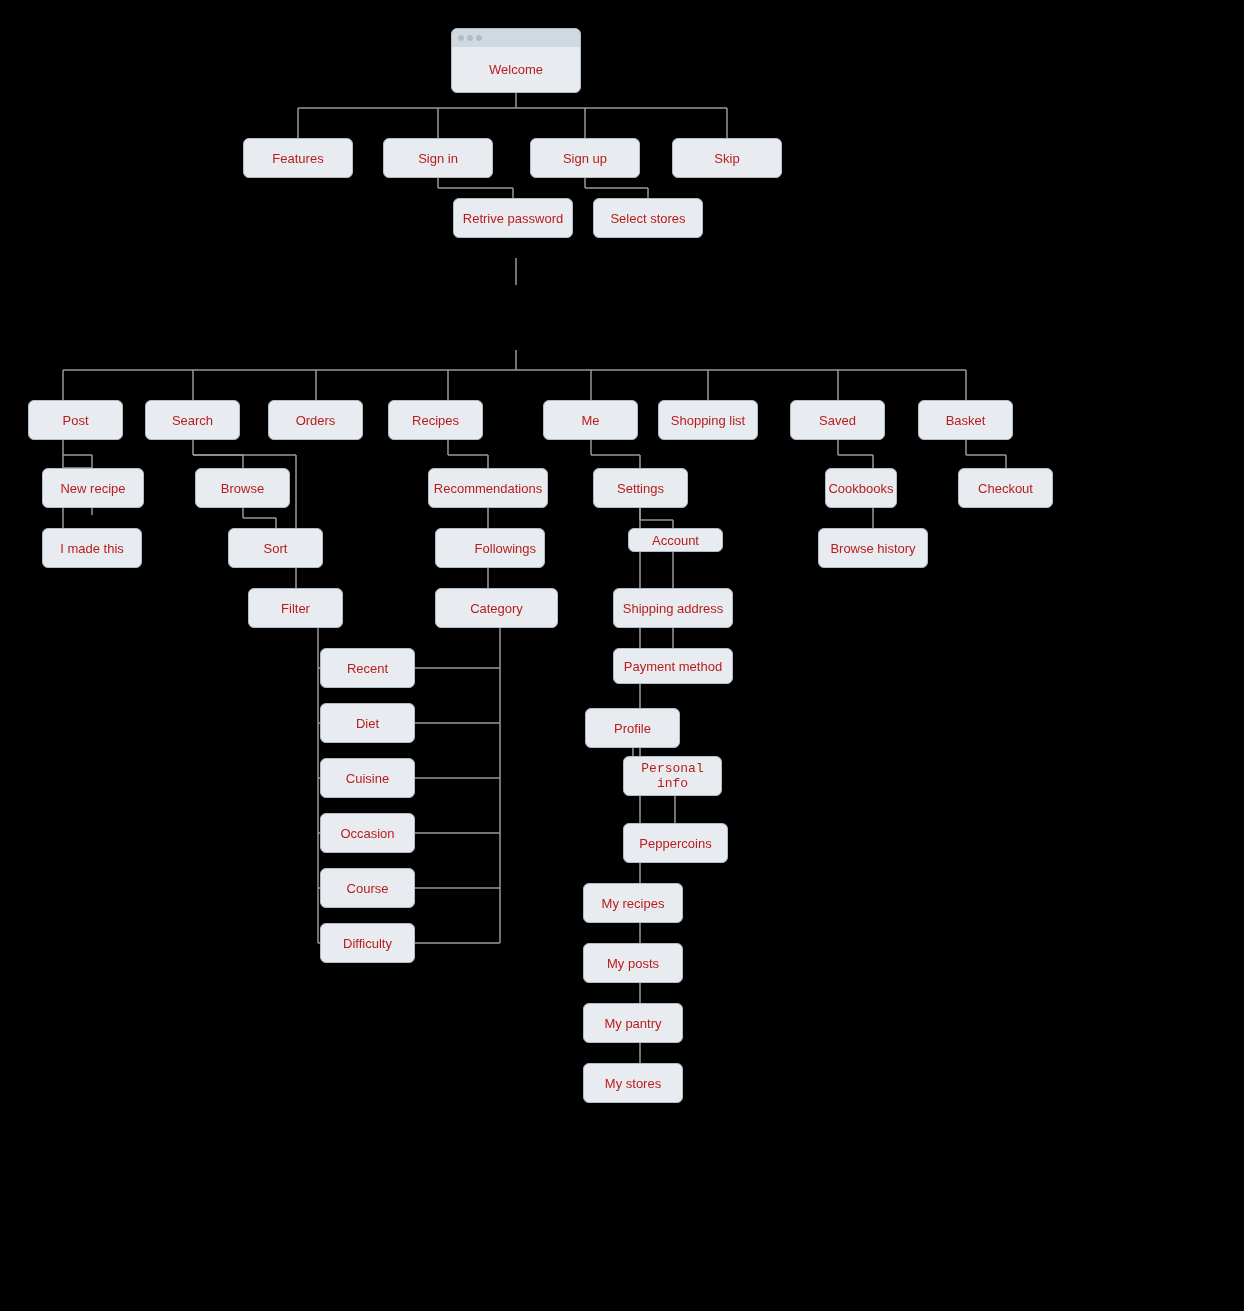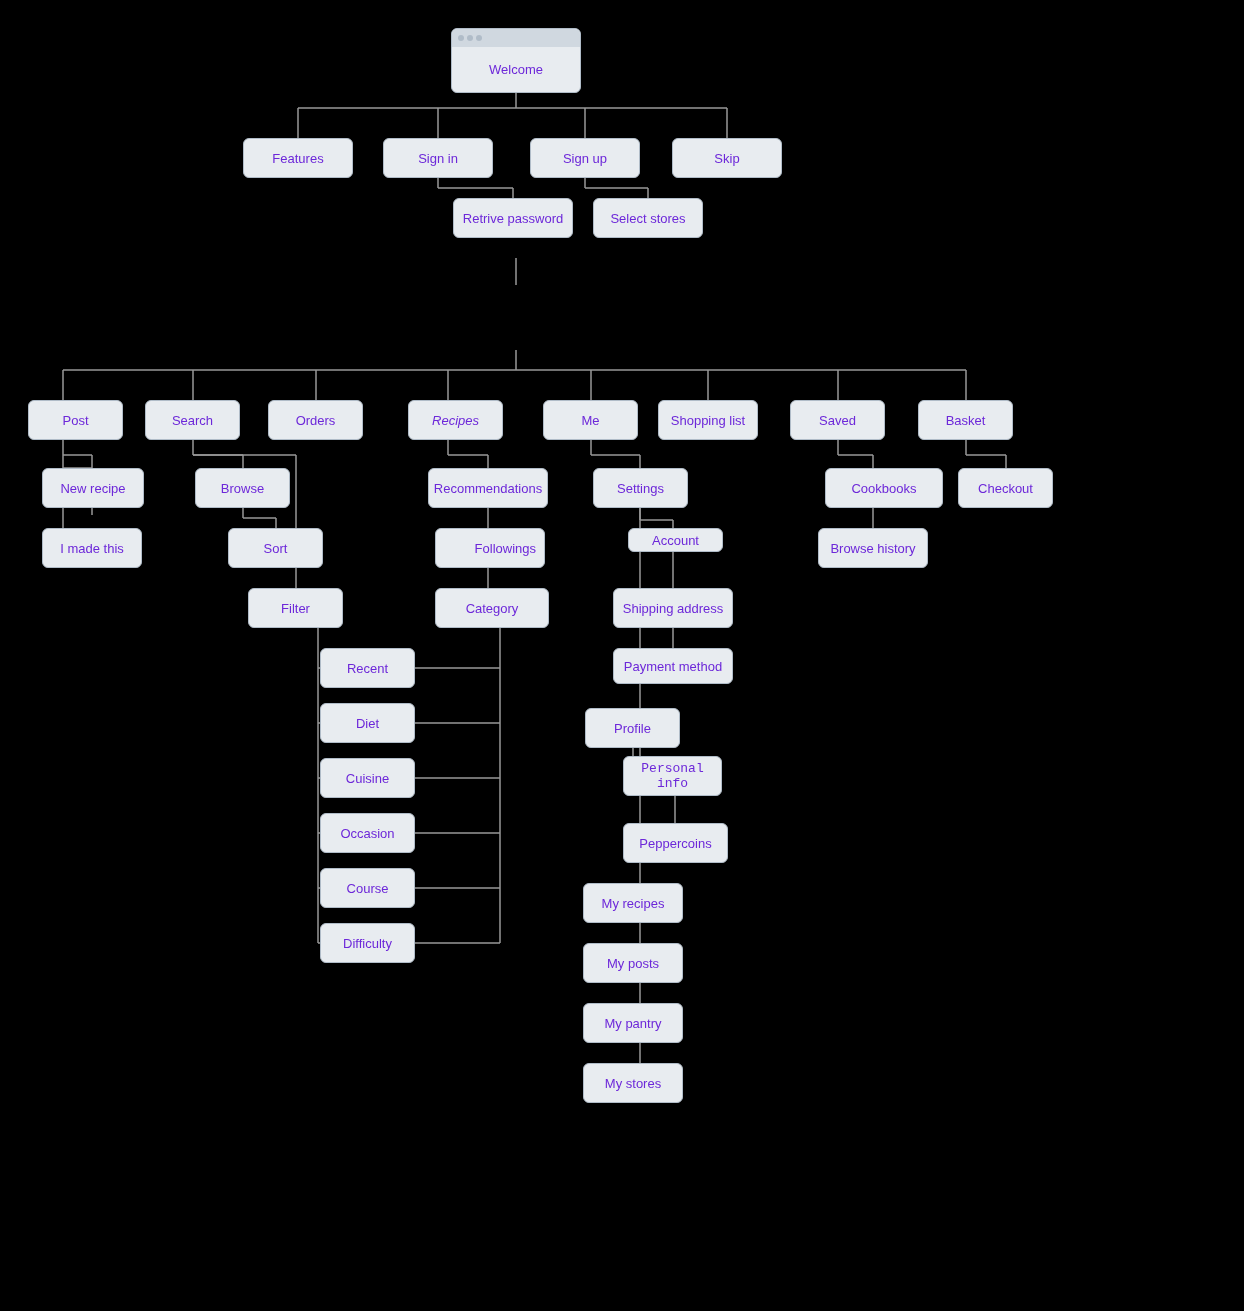--- a/index.html
+++ b/index.html
@@ -28,21 +28,21 @@
     .node {
       position: absolute;
       background: #e8ecf0;
       border: 1.5px solid #b0bcc8;
       border-radius: 6px;
       display: flex;
       align-items: center;
       justify-content: center;
       text-align: center;
       font-size: 13px;
-      color: #6d28d9;
+      color: #b91c1c;
       z-index: 1;
       padding: 4px 8px;
     }
     .node.browser {
       background: #e8ecf0;
       border: 1.5px solid #b0bcc8;
       border-radius: 6px;
     }
     .browser-bar {
       position: absolute;
@@ -219,21 +219,21 @@
 
   <div class="node" style="left:15px; top:400px; width:95px; height:40px;margin-left:13px;">
     <span>Post</span>
   </div>
   <div class="node" style="left:145px; top:400px; width:95px; height:40px;">
     <span>Search</span>
   </div>
   <div class="node" style="left:268px; top:400px; width:95px; height:40px;">
     <span>Orders</span>
   </div>
-  <div class="node" style="left:408px; top:400px; width:95px; height:40px;font-style:italic;">
+  <div class="node" style="left:388px; top:400px; width:95px; height:40px;">
     <span>Recipes</span>
   </div>
   <div class="node" style="left:543px; top:400px; width:95px; height:40px;">
     <span>Me</span>
   </div>
   <div class="node" style="left:658px; top:400px; width:100px; height:40px;">
     <span>Shopping list</span>
   </div>
   <div class="node" style="left:790px; top:400px; width:95px; height:40px;">
     <span>Saved</span>
@@ -277,21 +277,21 @@
   <div class="node" style="left:320px; top:923px; width:95px; height:40px;">
     <span>Difficulty</span>
   </div>
 
   <div class="node" style="left:428px; top:468px; width:120px; height:40px;">
     <span>Recommendations</span>
   </div>
   <div class="node" style="left:435px; top:528px; width:110px; height:40px;justify-content:flex-end;">
     <span>Followings</span>
   </div>
-  <div class="node" style="left:435px; top:588px; width:114px; height:40px;justify-content:center;">
+  <div class="node" style="left:435px; top:588px; width:123px; height:40px;justify-content:center;">
     <span>Category</span>
   </div>
 
   <div class="node" style="left:593px; top:468px; width:95px; height:40px;">
     <span>Settings</span>
   </div>
   <div class="node" style="left:628px; top:528px; width:95px; height:24px;">
     <span>Account</span>
   </div>
   <div class="node" style="left:613px; top:588px; width:120px; height:40px;">
@@ -315,21 +315,21 @@
   <div class="node" style="left:583px; top:943px; width:100px; height:40px;">
     <span>My posts</span>
   </div>
   <div class="node" style="left:583px; top:1003px; width:100px; height:40px;">
     <span>My pantry</span>
   </div>
   <div class="node" style="left:583px; top:1063px; width:100px; height:40px;">
     <span>My stores</span>
   </div>
 
-  <div class="node" style="left:825px; top:468px; width:118px; height:40px;">
+  <div class="node" style="left:825px; top:468px; width:72px; height:40px;">
     <span>Cookbooks</span>
   </div>
   <div class="node" style="left:818px; top:528px; width:110px; height:40px;">
     <span>Browse history</span>
   </div>
 
   <div class="node" style="left:958px; top:468px; width:95px; height:40px;">
     <span>Checkout</span>
   </div>
 </div>

